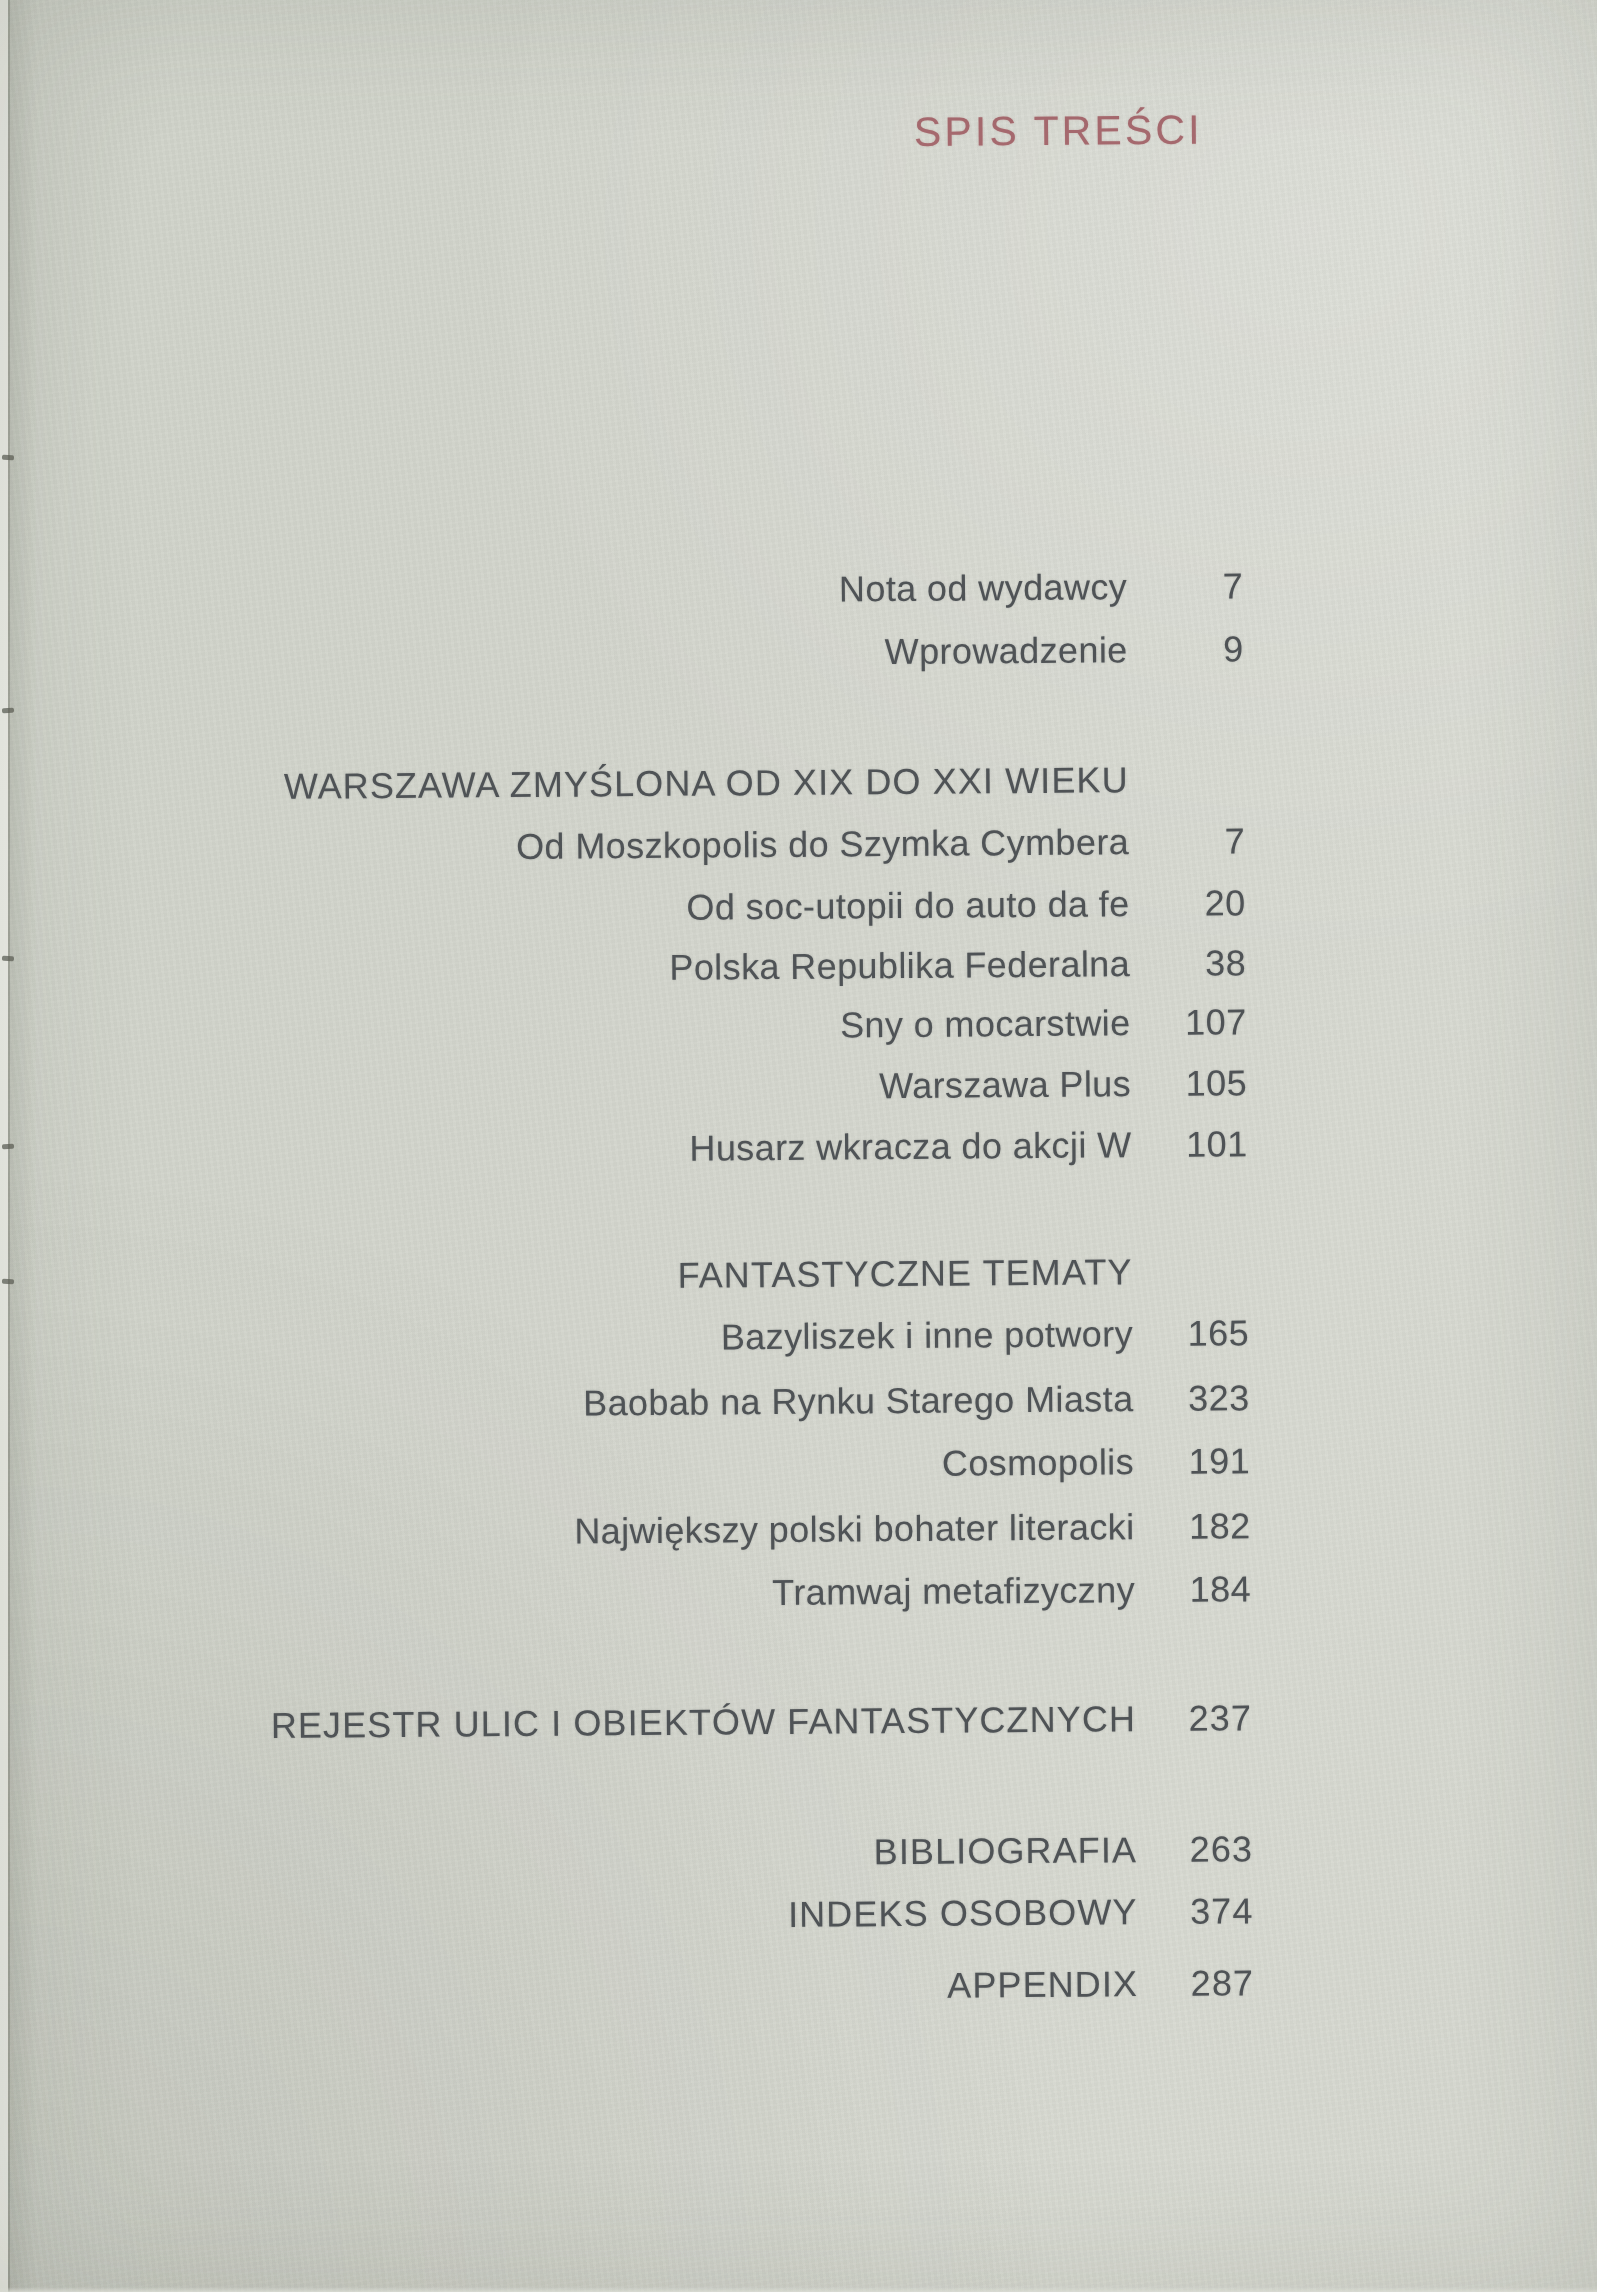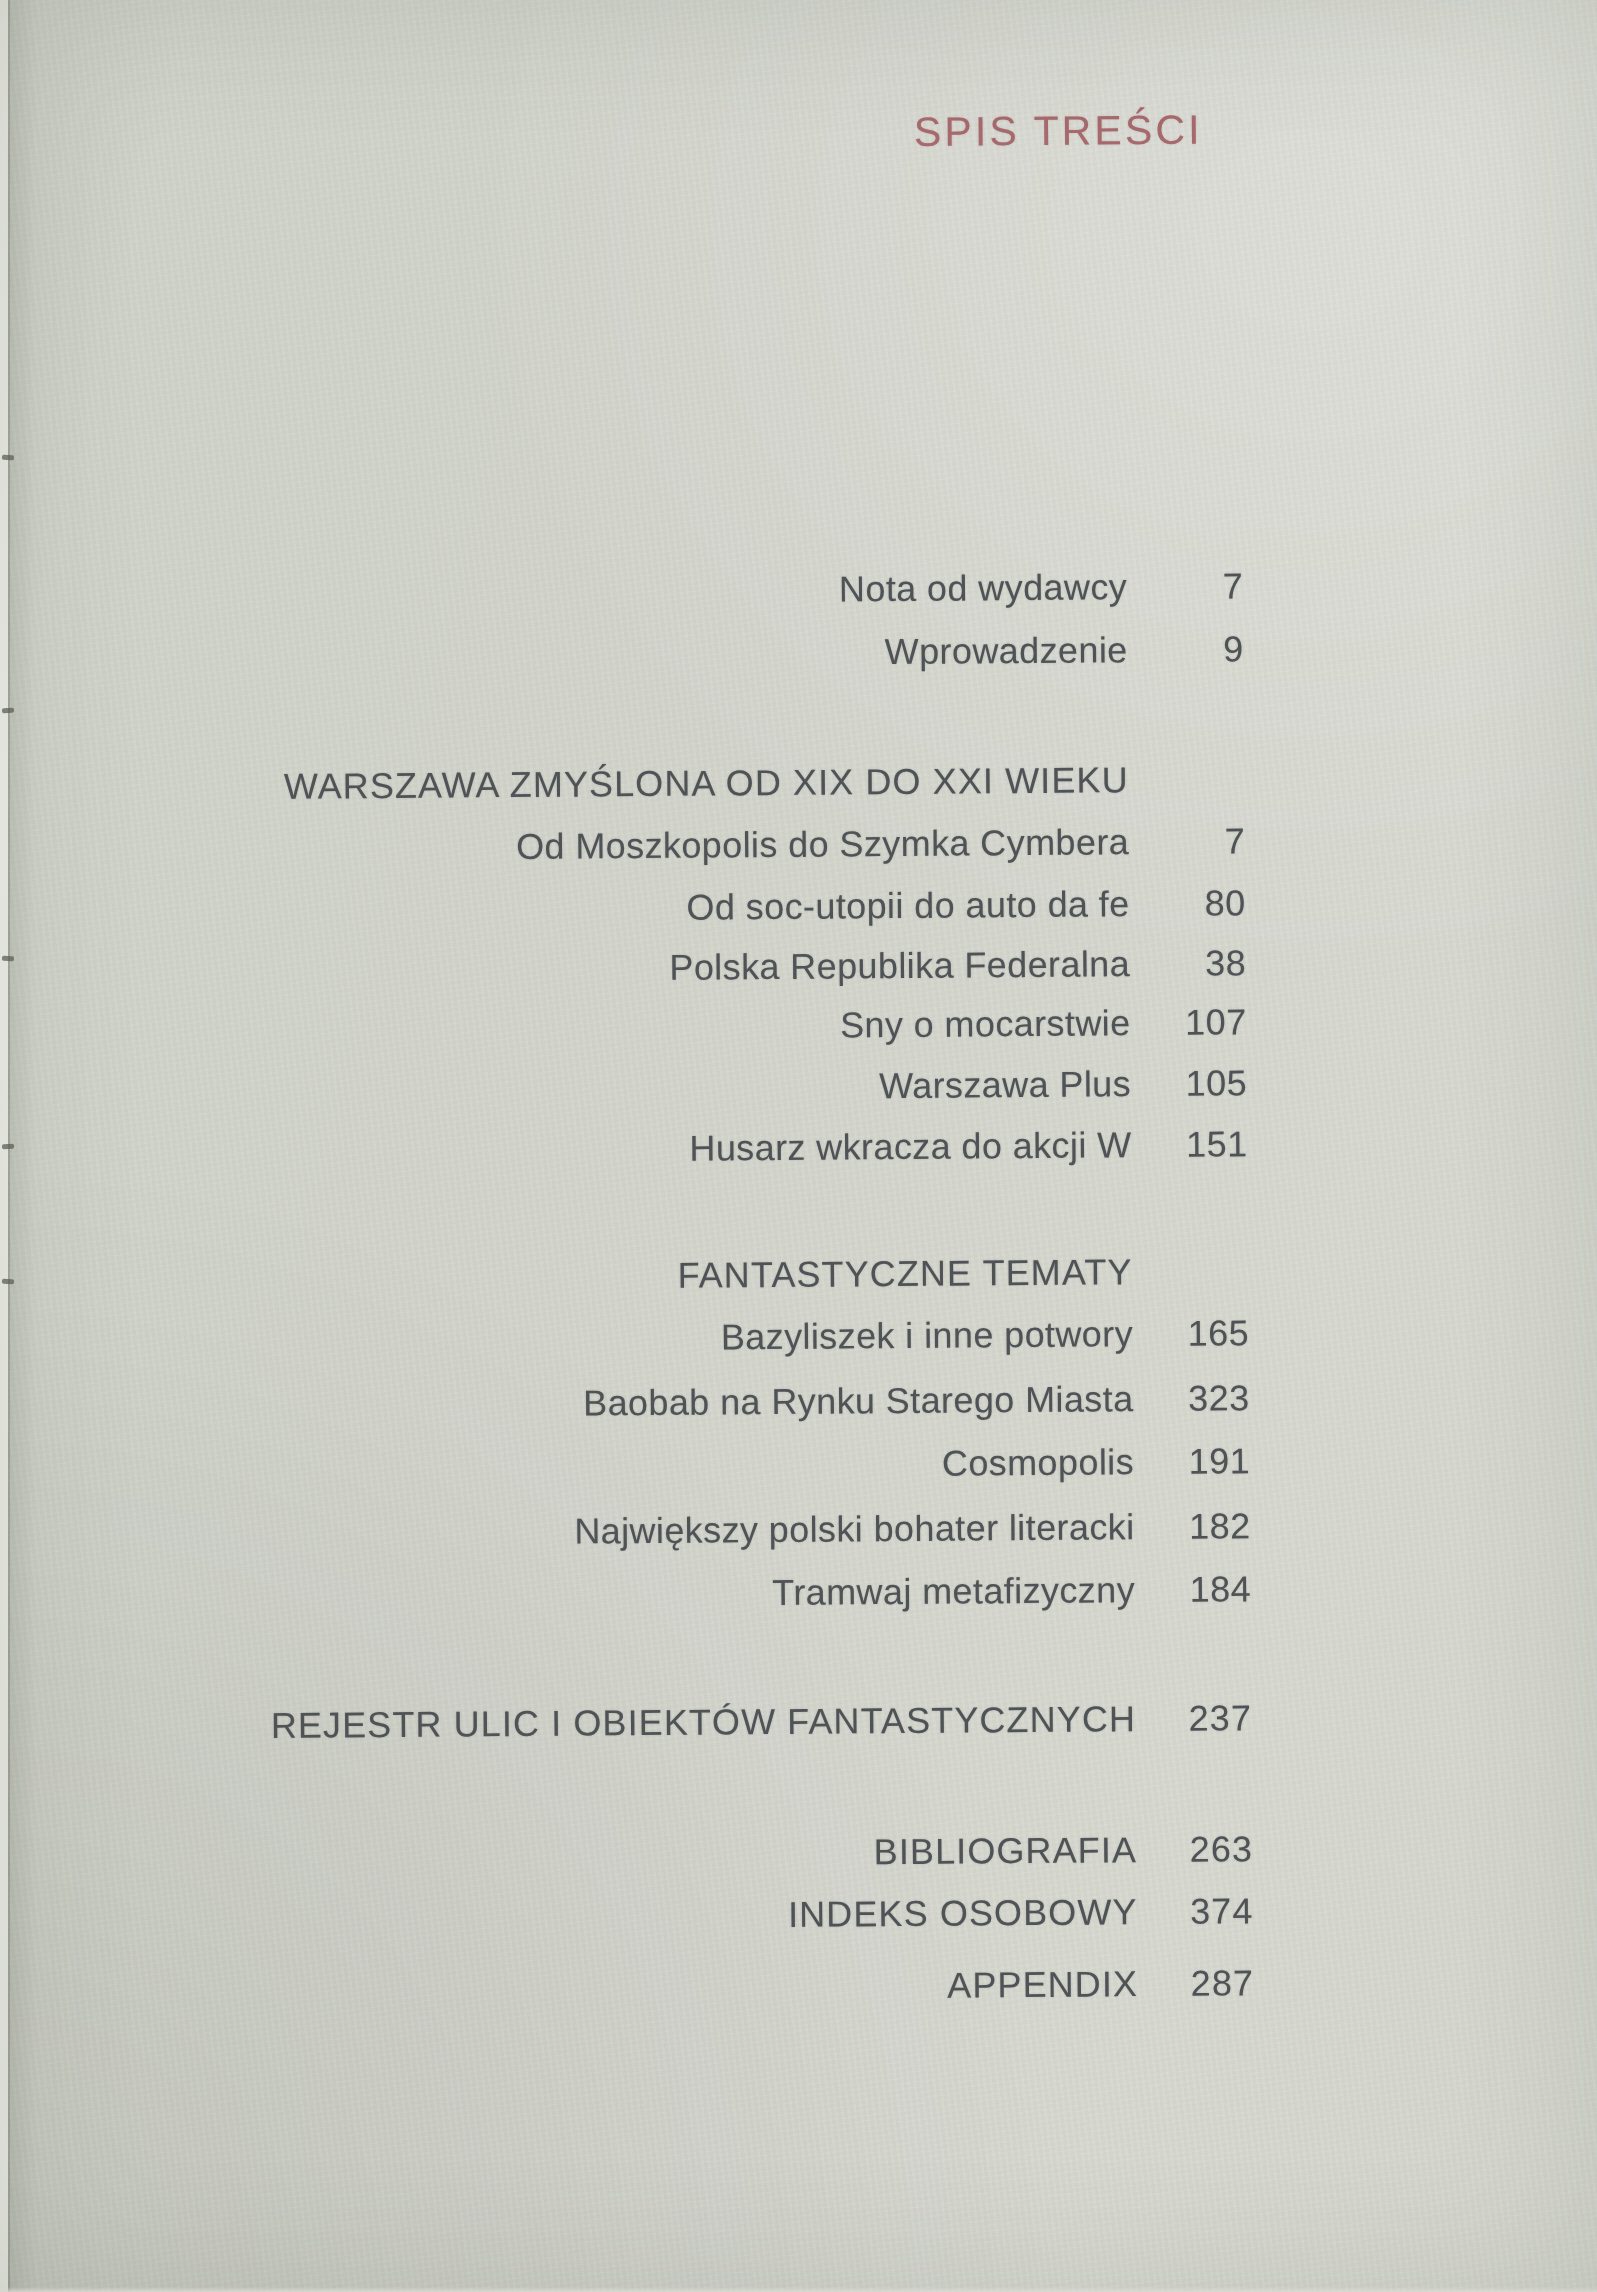--- a/index.html
+++ b/index.html
@@ -128,37 +128,37 @@
   <div class="row caps" style="top:754px">
     <span class="lbl">WARSZAWA ZMYŚLONA OD XIX DO XXI WIEKU</span>
     <span class="pg"></span>
   </div>
   <div class="row" style="top:816px">
     <span class="lbl">Od Moszkopolis do Szymka Cymbera</span>
     <span class="pg">7</span>
   </div>
   <div class="row" style="top:878px">
     <span class="lbl">Od soc-utopii do auto da fe</span>
-    <span class="pg">80</span>
+    <span class="pg">20</span>
   </div>
   <div class="row" style="top:938px">
     <span class="lbl">Polska Republika Federalna</span>
     <span class="pg">38</span>
   </div>
   <div class="row" style="top:997px">
     <span class="lbl">Sny o mocarstwie</span>
     <span class="pg">107</span>
   </div>
   <div class="row" style="top:1058px">
     <span class="lbl">Warszawa Plus</span>
     <span class="pg">105</span>
   </div>
   <div class="row" style="top:1119px">
     <span class="lbl">Husarz wkracza do akcji W</span>
-    <span class="pg">151</span>
+    <span class="pg">101</span>
   </div>
 
   <div class="row caps" style="top:1246px">
     <span class="lbl">FANTASTYCZNE TEMATY</span>
     <span class="pg"></span>
   </div>
   <div class="row" style="top:1308px">
     <span class="lbl">Bazyliszek i inne potwory</span>
     <span class="pg">165</span>
   </div>

